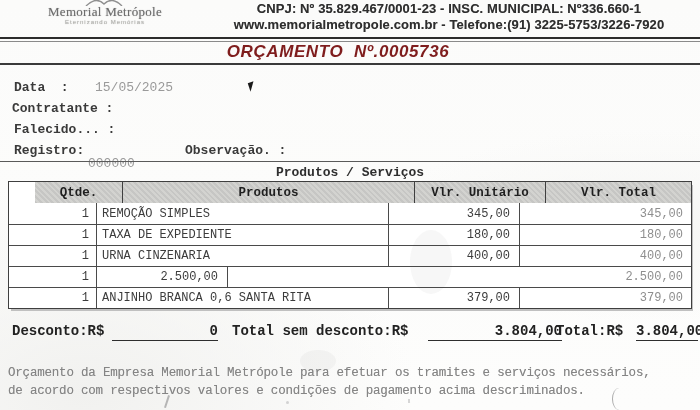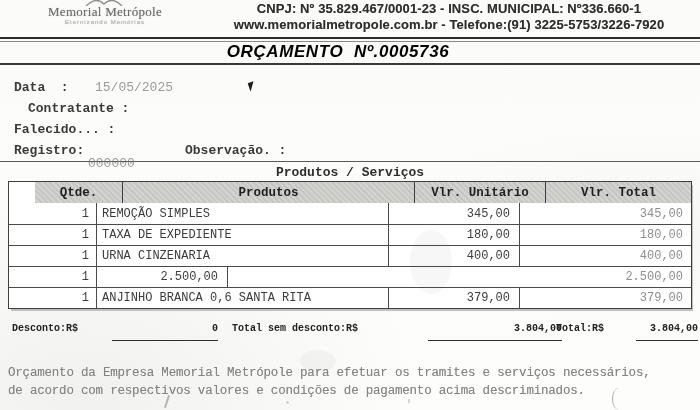--- a/index.html
+++ b/index.html
@@ -37,21 +37,21 @@
 
   
   .rule{ left:0; width:700px; background:#2c2c2c; }
   .rule-a{ top:37px; height:2px; }
   .rule-b{ top:41px; height:1px; background:#8a8a8a; }
   .rule-c{ top:63px; height:2px; background:#3a3a3a; }
   .rule-d{ top:161px; height:1px; background:#5a5a5a; }
   .doc-title{
     top:42px; left:0; width:676px; text-align:center;
     font-size:17px; font-weight:bold; font-style:italic;
-    color:#000000; letter-spacing:.6px; white-space:pre;
+    color:#7f1d1d; letter-spacing:.6px; white-space:pre;
   }
 
   
   .field{ font-size:13px; font-weight:bold; color:#3a3a3a; }
   .fval{ font-weight:normal; color:#9a9a9a; }
   .cursor-mark{
     left:249px; top:82px; width:0; height:0;
     border-left:6px solid #1a1a1a; border-bottom:9px solid transparent;
     transform:rotate(-18deg);
   }
@@ -78,21 +78,21 @@
       repeating-linear-gradient(45deg,#c6c6c4 0 2px,#d3d3d0 2px 4px);
       height:21px;margin-left:26px; }
   .thead .c{ font-weight:bold; font-size:12.5px; color:#1f1f1f;
       justify-content:center; border-left-color:#3f3f3f; }
   .qty{ justify-content:flex-end; padding-right:7px; }
   .prod{ justify-content:flex-start; padding-left:5px; }
   .unit{ justify-content:flex-end; padding-right:9px; }
   .total{ justify-content:flex-end; padding-right:8px; color:#8e8e8e; }
 
   
-  .totals{ top:323px; height:20px; font-size:10px; font-weight:bold; color:#222; }
+  .totals{ top:323px; height:20px; font-size:14px; font-weight:bold; color:#222; }
   .tl{ position:absolute; top:0; }
   .uline{ border-bottom:1.5px solid #2e2e2e; text-align:right; height:18px; }
   .l-desc{ left:12px; }   .u-desc{ left:112px; width:106px; }
   .l-tsd{ left:232px; }   .u-tsd{ left:428px; width:134px; }
   .l-tot{ left:556px; }   .u-tot{ left:636px; width:62px; }
 
   
   .footnote{ left:8px; width:690px; font-size:12.5px; color:#858585;
     letter-spacing:-0.2px; text-shadow:0 0 .5px rgba(130,130,130,.5); }
   .fn1{ top:366px; } .fn2{ top:384px; }
@@ -122,21 +122,21 @@
 </div>
 
 <div class="abs rule rule-a"></div>
 <div class="abs rule rule-b"></div>
 <div class="abs doc-title">ORÇAMENTO  Nº.0005736</div>
 <div class="abs rule rule-c"></div>
 
 <div class="abs field mono" style="left:14px; top:80px;">Data  :</div>
 <div class="abs field mono fval" style="left:95px; top:80px;">15/05/2025</div>
 <div class="abs cursor-mark"></div>
-<div class="abs field mono" style="left:28px; top:101px;">Contratante :</div>
+<div class="abs field mono" style="left:12px; top:101px;">Contratante :</div>
 <div class="abs field mono" style="left:14px; top:122px;">Falecido... :</div>
 <div class="abs field mono" style="left:14px; top:143px;text-align:center;">Registro:</div>
 <div class="abs field mono fval" style="left:88px; top:143px;margin-top:13px;">000000</div>
 <div class="abs field mono" style="left:185px; top:143px;">Observação. :</div>
 
 <div class="abs rule rule-d"></div>
 <div class="abs section-title mono">Produtos / Serviços</div>
 
 <div class="abs ptable">
   <div class="trow thead">

